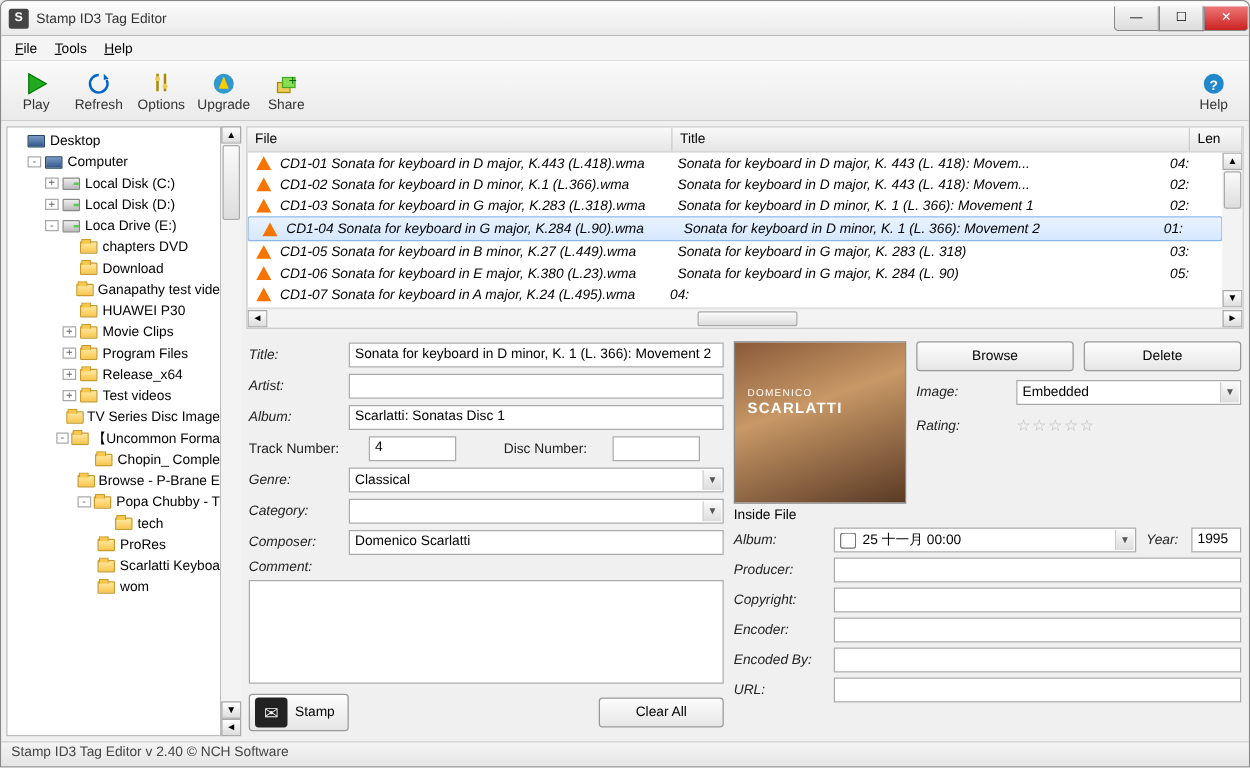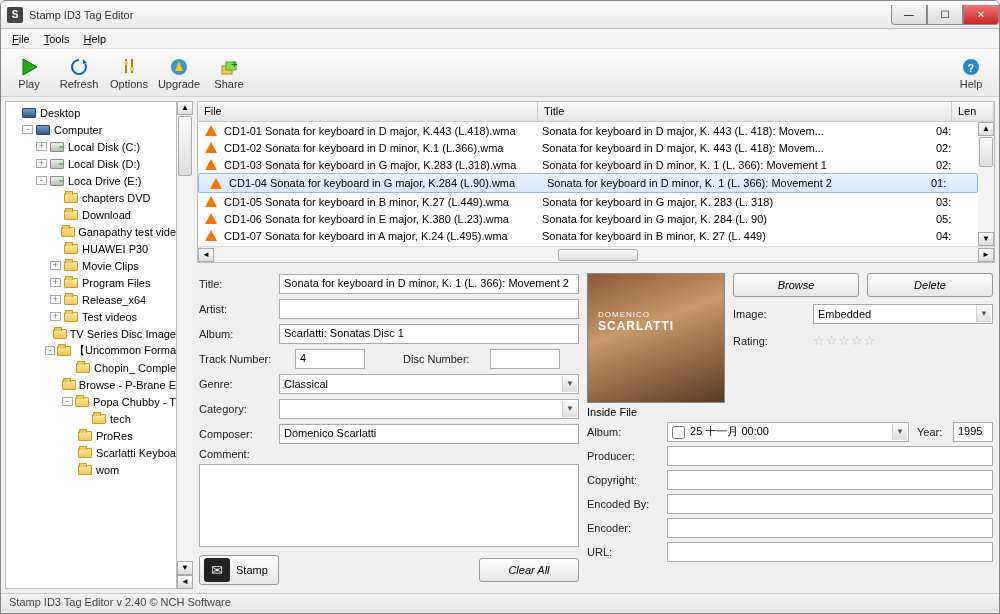--- a/index.html
+++ b/index.html
@@ -29,46 +29,46 @@
 .folder { width: 14px; height: 10px; background: linear-gradient(#ffe9a3,#f9c64e); border: 1px solid #c89b2a; border-radius: 1px; position: relative; }
 .folder::before { content: ""; position: absolute; top: -3px; left: 0; width: 6px; height: 3px; background: #f9c64e; border: 1px solid #c89b2a; border-bottom: none; border-radius: 1px 1px 0 0;}
 .drive { width: 14px; height: 10px; background: linear-gradient(#eee,#bbb); border: 1px solid #888; border-radius: 1px; }
 .drive::after{content:"";position:absolute;width:4px;height:2px;background:#5c5;margin:3px 0 0 8px;}
 .monitor{width:14px;height:10px;background:linear-gradient(#79c,#358);border:1px solid #246;border-radius:1px;}
 .right { flex: 1; display: flex; flex-direction: column; gap: 6px; overflow: hidden;}
 .filelist { height: 162px; background: #fff; border: 1px solid #bbb; display: flex; flex-direction: column; overflow: hidden; }
 .flhdr { height: 20px; background: linear-gradient(#fafafa,#e5e5e5); display: flex; border-bottom: 1px solid #ccc; }
 .flhdr div { padding: 3px 6px; border-right: 1px solid #ccc; }
 .colf { width: 340px; } .colt { flex: 1; } .coll { width: 42px; }
-.flbody { flex: 1; overflow-x: hidden; overflow-y: auto;}
+.flbody { flex: 1; overflow-x: hidden; overflow-y: auto; font-style: italic;}
 .flrow { display: flex; height: 17px; align-items: center; }
 .flrow.sel { background: linear-gradient(#eaf3ff,#d5e8ff); border: 1px solid #8cb8e8; border-radius: 2px; }
 .flrow .fic2 { width: 18px; display: inline-flex; align-items: center; justify-content: center; margin: 0 4px; }
 .vlc { width: 0; height: 0; border-left: 6px solid transparent; border-right: 6px solid transparent; border-bottom: 11px solid #f77400; }
 .flrow .cf { width: 312px; overflow: hidden; text-overflow: ellipsis; white-space: nowrap; }
 .flrow .ct { flex: 1; overflow: hidden; text-overflow: ellipsis; white-space: nowrap; padding-left: 6px;}
 .flrow .cl { width: 42px; text-align: left; padding-right: 6px;}
 .hscroll { height: 16px; background: #eee; display: flex; align-items: center; border-top: 1px solid #ddd;}
 .hsbtn { width: 16px; height: 14px; background: linear-gradient(#fff,#ddd); border: 1px solid #aaa; text-align: center; line-height: 12px; font-size: 8px;}
 .hstrack{flex:1;height:14px;background:#f3f3f3;display:flex;align-items:center;}
 .hsthumb{width:80px;height:12px;background:linear-gradient(#fafafa,#ddd);border:1px solid #aaa;border-radius:2px;margin-left:45%;}
 .editor { flex: 1; background: #f0f0f0; display: flex; gap: 8px; padding: 4px 2px; }
 .edl { width: 380px; display: flex; flex-direction: column; gap: 4px; }
 .edr { flex: 1; display: flex; flex-direction: column; gap: 3px; }
 .frow { display: flex; align-items: center; height: 21px; gap: 4px;}
-.frow label { width: 76px; color: #222;}
+.frow label { width: 76px; color: #222; font-style: italic;}
 .inp { flex: 1; height: 20px; background: #fff; border: 1px solid #aaa; padding: 2px 4px; overflow: hidden; white-space: nowrap; }
 .sel { flex: 1; height: 20px; background: #fff; border: 1px solid #aaa; display: flex; align-items: center; padding: 0 4px; justify-content: space-between; }
 .sel .ar { font-size: 8px; color: #555; background: linear-gradient(#fafafa,#ddd); width: 15px; height: 16px; display: inline-flex; align-items: center; justify-content: center; margin-right: -3px; border-left: 1px solid #ccc;}
 .trow { display: flex; align-items: center; height: 21px; gap: 20px;}
 .trow label { color: #222;}
 .album { width: 138px; height: 130px; background: linear-gradient(160deg,#8a5a3a,#c89866 40%,#5a3a25); border: 1px solid #888; color: #fff; font-size: 9px; position: relative; }
 .album .txt1{position:absolute;top:36px;left:10px;font-size:8px;letter-spacing:1px;}
 .album .txt2{position:absolute;top:45px;left:10px;font-size:12px;font-weight:bold;letter-spacing:1px;}
-.btn { height: 24px; padding: 0 12px; background: linear-gradient(#fdfdfd,#e6e6e6); border: 1px solid #999; border-radius: 3px; display: inline-flex; align-items: center; justify-content: center; cursor: default; font-style: italic; }
+.btn { height: 24px; padding: 0 12px; background: linear-gradient(#fdfdfd,#e6e6e6); border: 1px solid #999; border-radius: 3px; display: inline-flex; align-items: center; justify-content: center; cursor: default; }
 .edrtop { display: flex; gap: 8px; }
 .edrtopr { flex: 1; display: flex; flex-direction: column; gap: 6px; }
 .btnrow { display: flex; gap: 8px; }
 .btnrow .btn { flex: 1; }
 .star { color: #bbb; font-size: 13px; letter-spacing: 1px;}
 .lblsm{width:66px;}
 .status { height: 20px; background: linear-gradient(#f4f4f4,#e4e4e4); border-top: 1px solid #ccc; padding: 2px 8px; color: #444; }
 .commentbox { flex: 1; min-height: 50px; background: #fff; border: 1px solid #aaa; }
 .botbtns { display: flex; justify-content: space-between; align-items: center; padding: 4px 0 0 0;}
 .stampbtn { display: flex; align-items: center; gap: 6px; border: 1px solid #999; border-radius: 3px; background: linear-gradient(#fdfdfd,#e6e6e6); padding: 2px 10px 2px 4px;}
@@ -387,21 +387,20 @@
                 </span>
                 <span class="cf">CD1-06 Sonata for keyboard in E major, K.380 (L.23).wma</span>
                 <span class="ct">Sonata for keyboard in G major, K. 284 (L. 90)</span>
                 <span class="cl">05:</span>
               </div>
               <div class="flrow">
                 <span class="fic2">
                   <span class="vlc"></span>
                 </span>
                 <span class="cf">CD1-07 Sonata for keyboard in A major, K.24 (L.495).wma</span>
-                <span class="ct">Sonata for keyboard in B minor, K. 27 (L. 449)</span>
                 <span class="cl">04:</span>
               </div>
             </div>
           <div class="vscr">
               <div class="vb">▲</div>
               <div class="vt">
                 <div class="vth" style="height:30px;"></div>
               </div>
               <div class="vb">▼</div>
             </div>
@@ -504,25 +503,25 @@
             </div>
           <div class="frow">
               <label class="lblsm">Producer:</label>
               <div class="inp"></div>
             </div>
           <div class="frow">
               <label class="lblsm">Copyright:</label>
               <div class="inp"></div>
             </div>
           <div class="frow">
+              <label class="lblsm">Encoder:</label>
+              <div class="inp"></div>
+            </div>
+          <div class="frow">
               <label class="lblsm">Encoded By:</label>
-              <div class="inp"></div>
-            </div>
-          <div class="frow">
-              <label class="lblsm">Encoder:</label>
               <div class="inp"></div>
             </div>
           <div class="frow">
               <label class="lblsm">URL:</label>
               <div class="inp"></div>
             </div>
         </div>
       </div>
     </div>
   </div>

